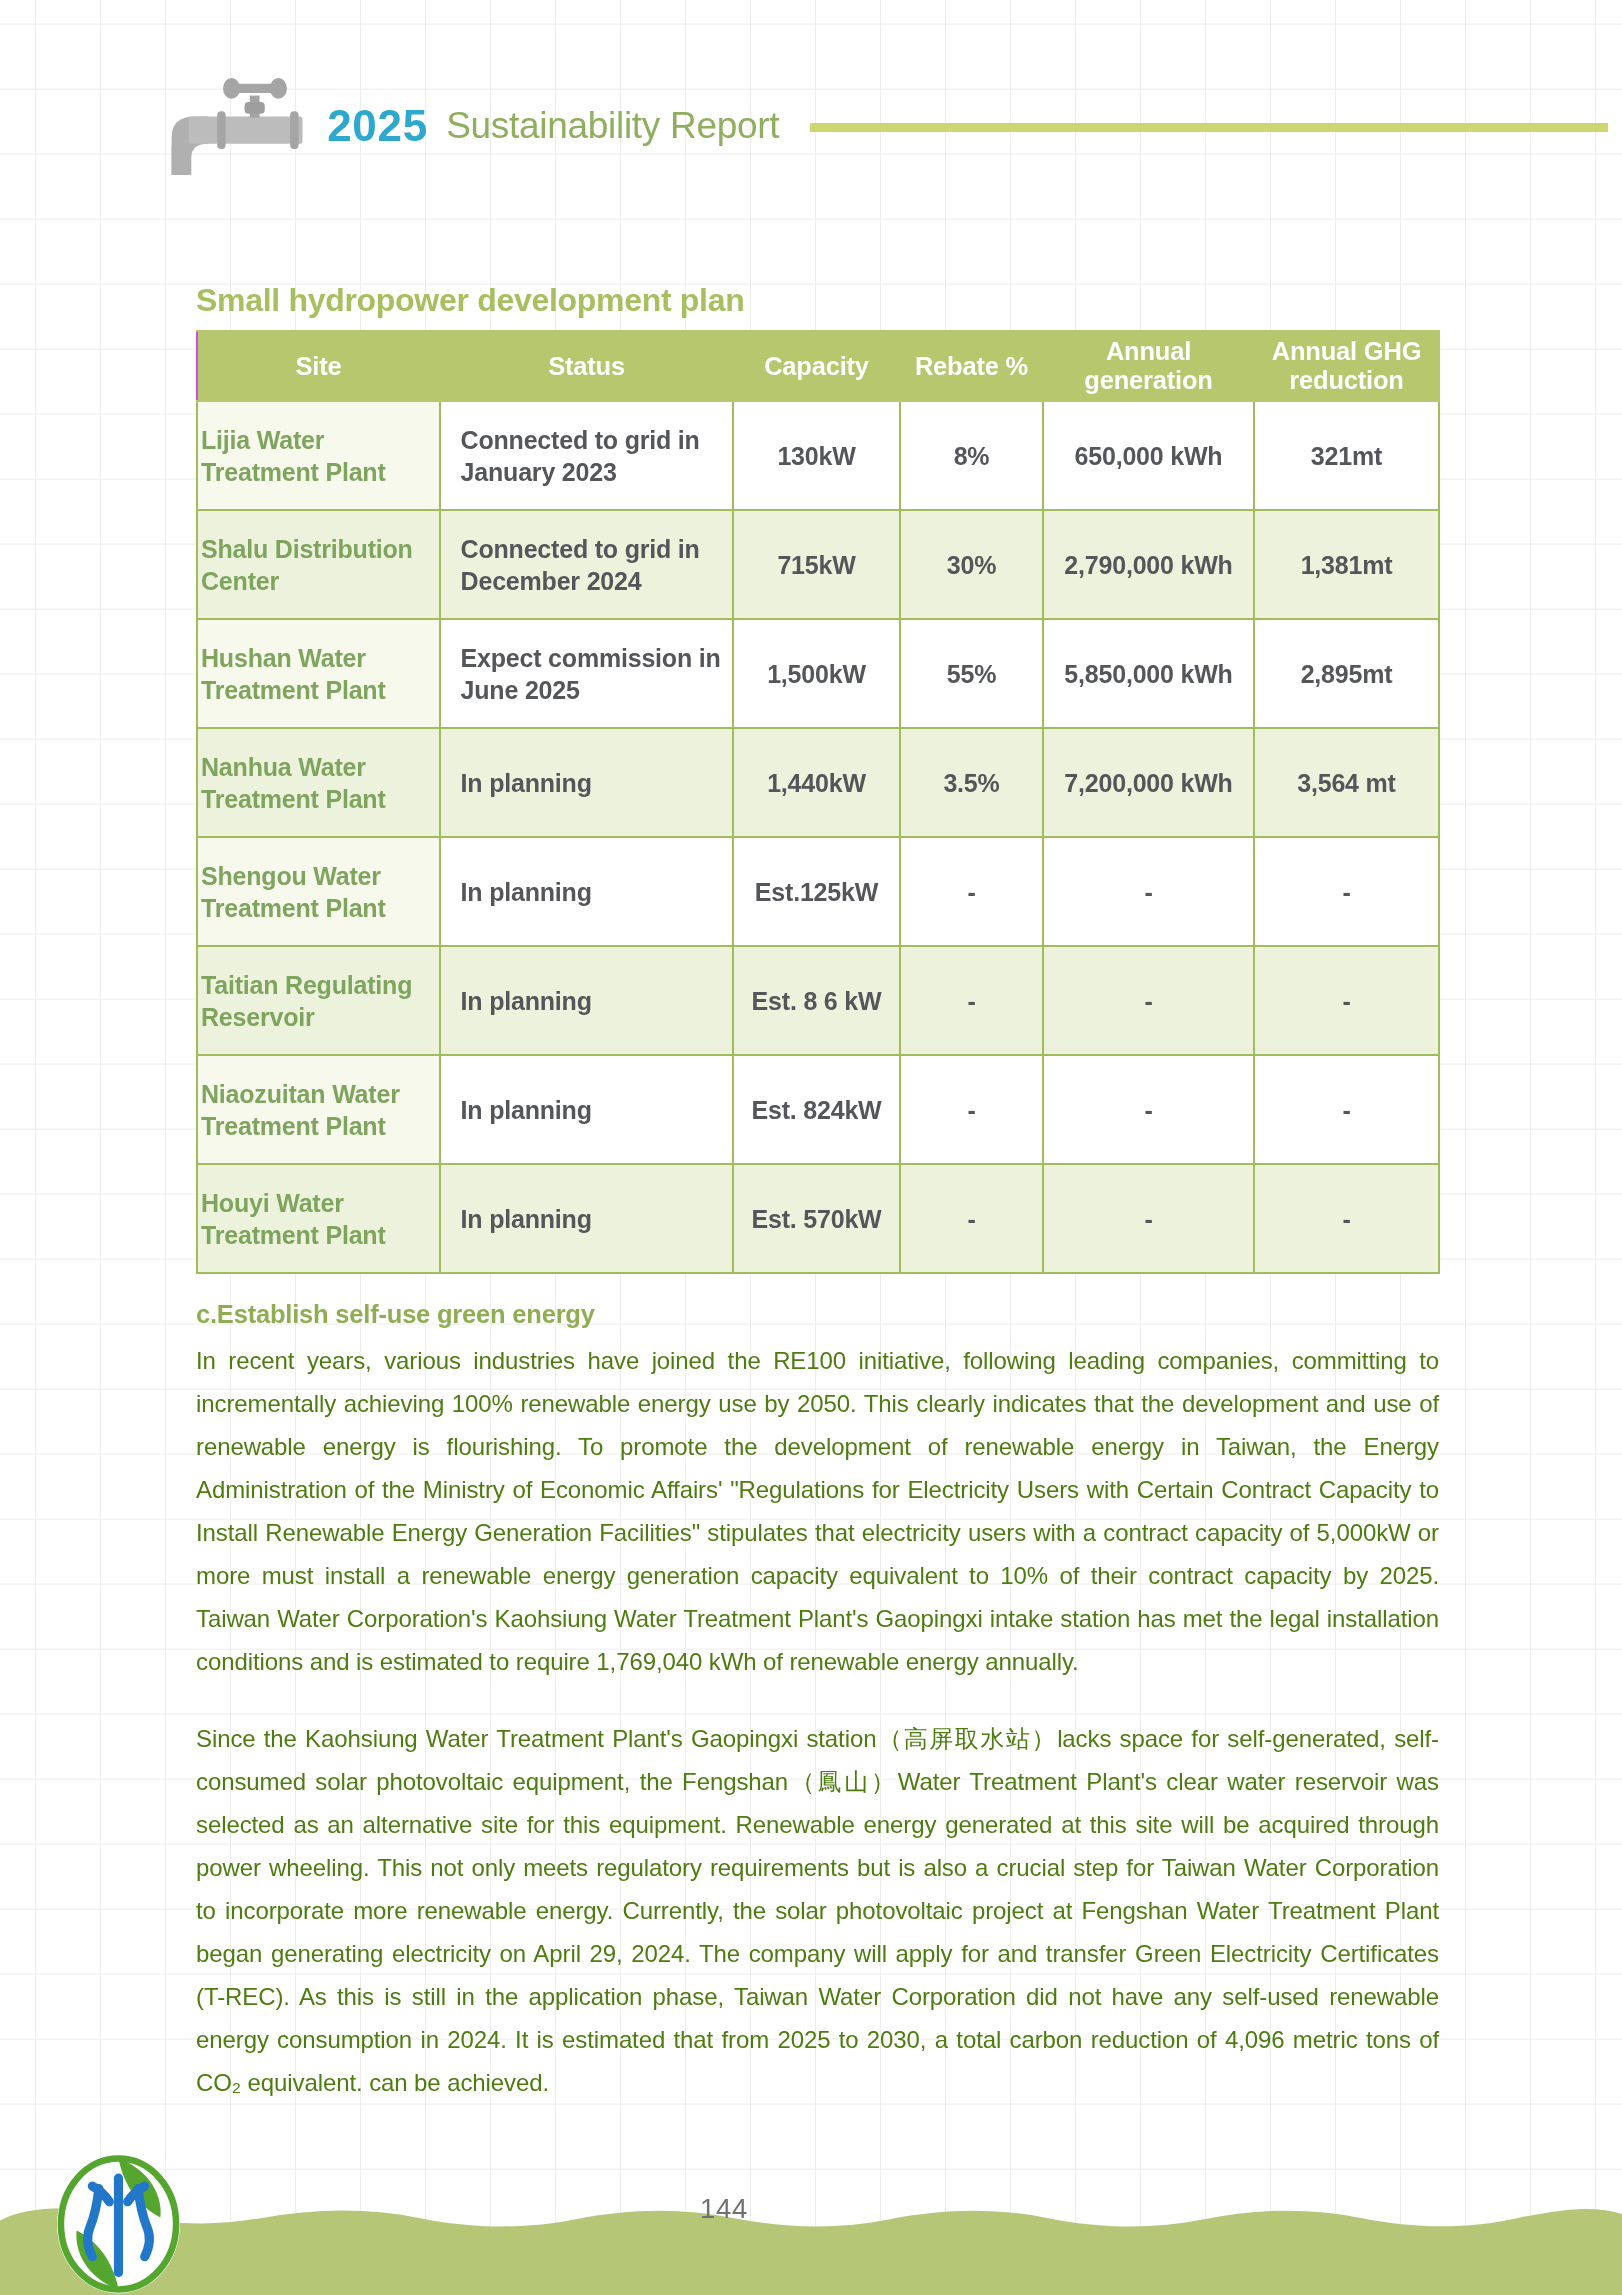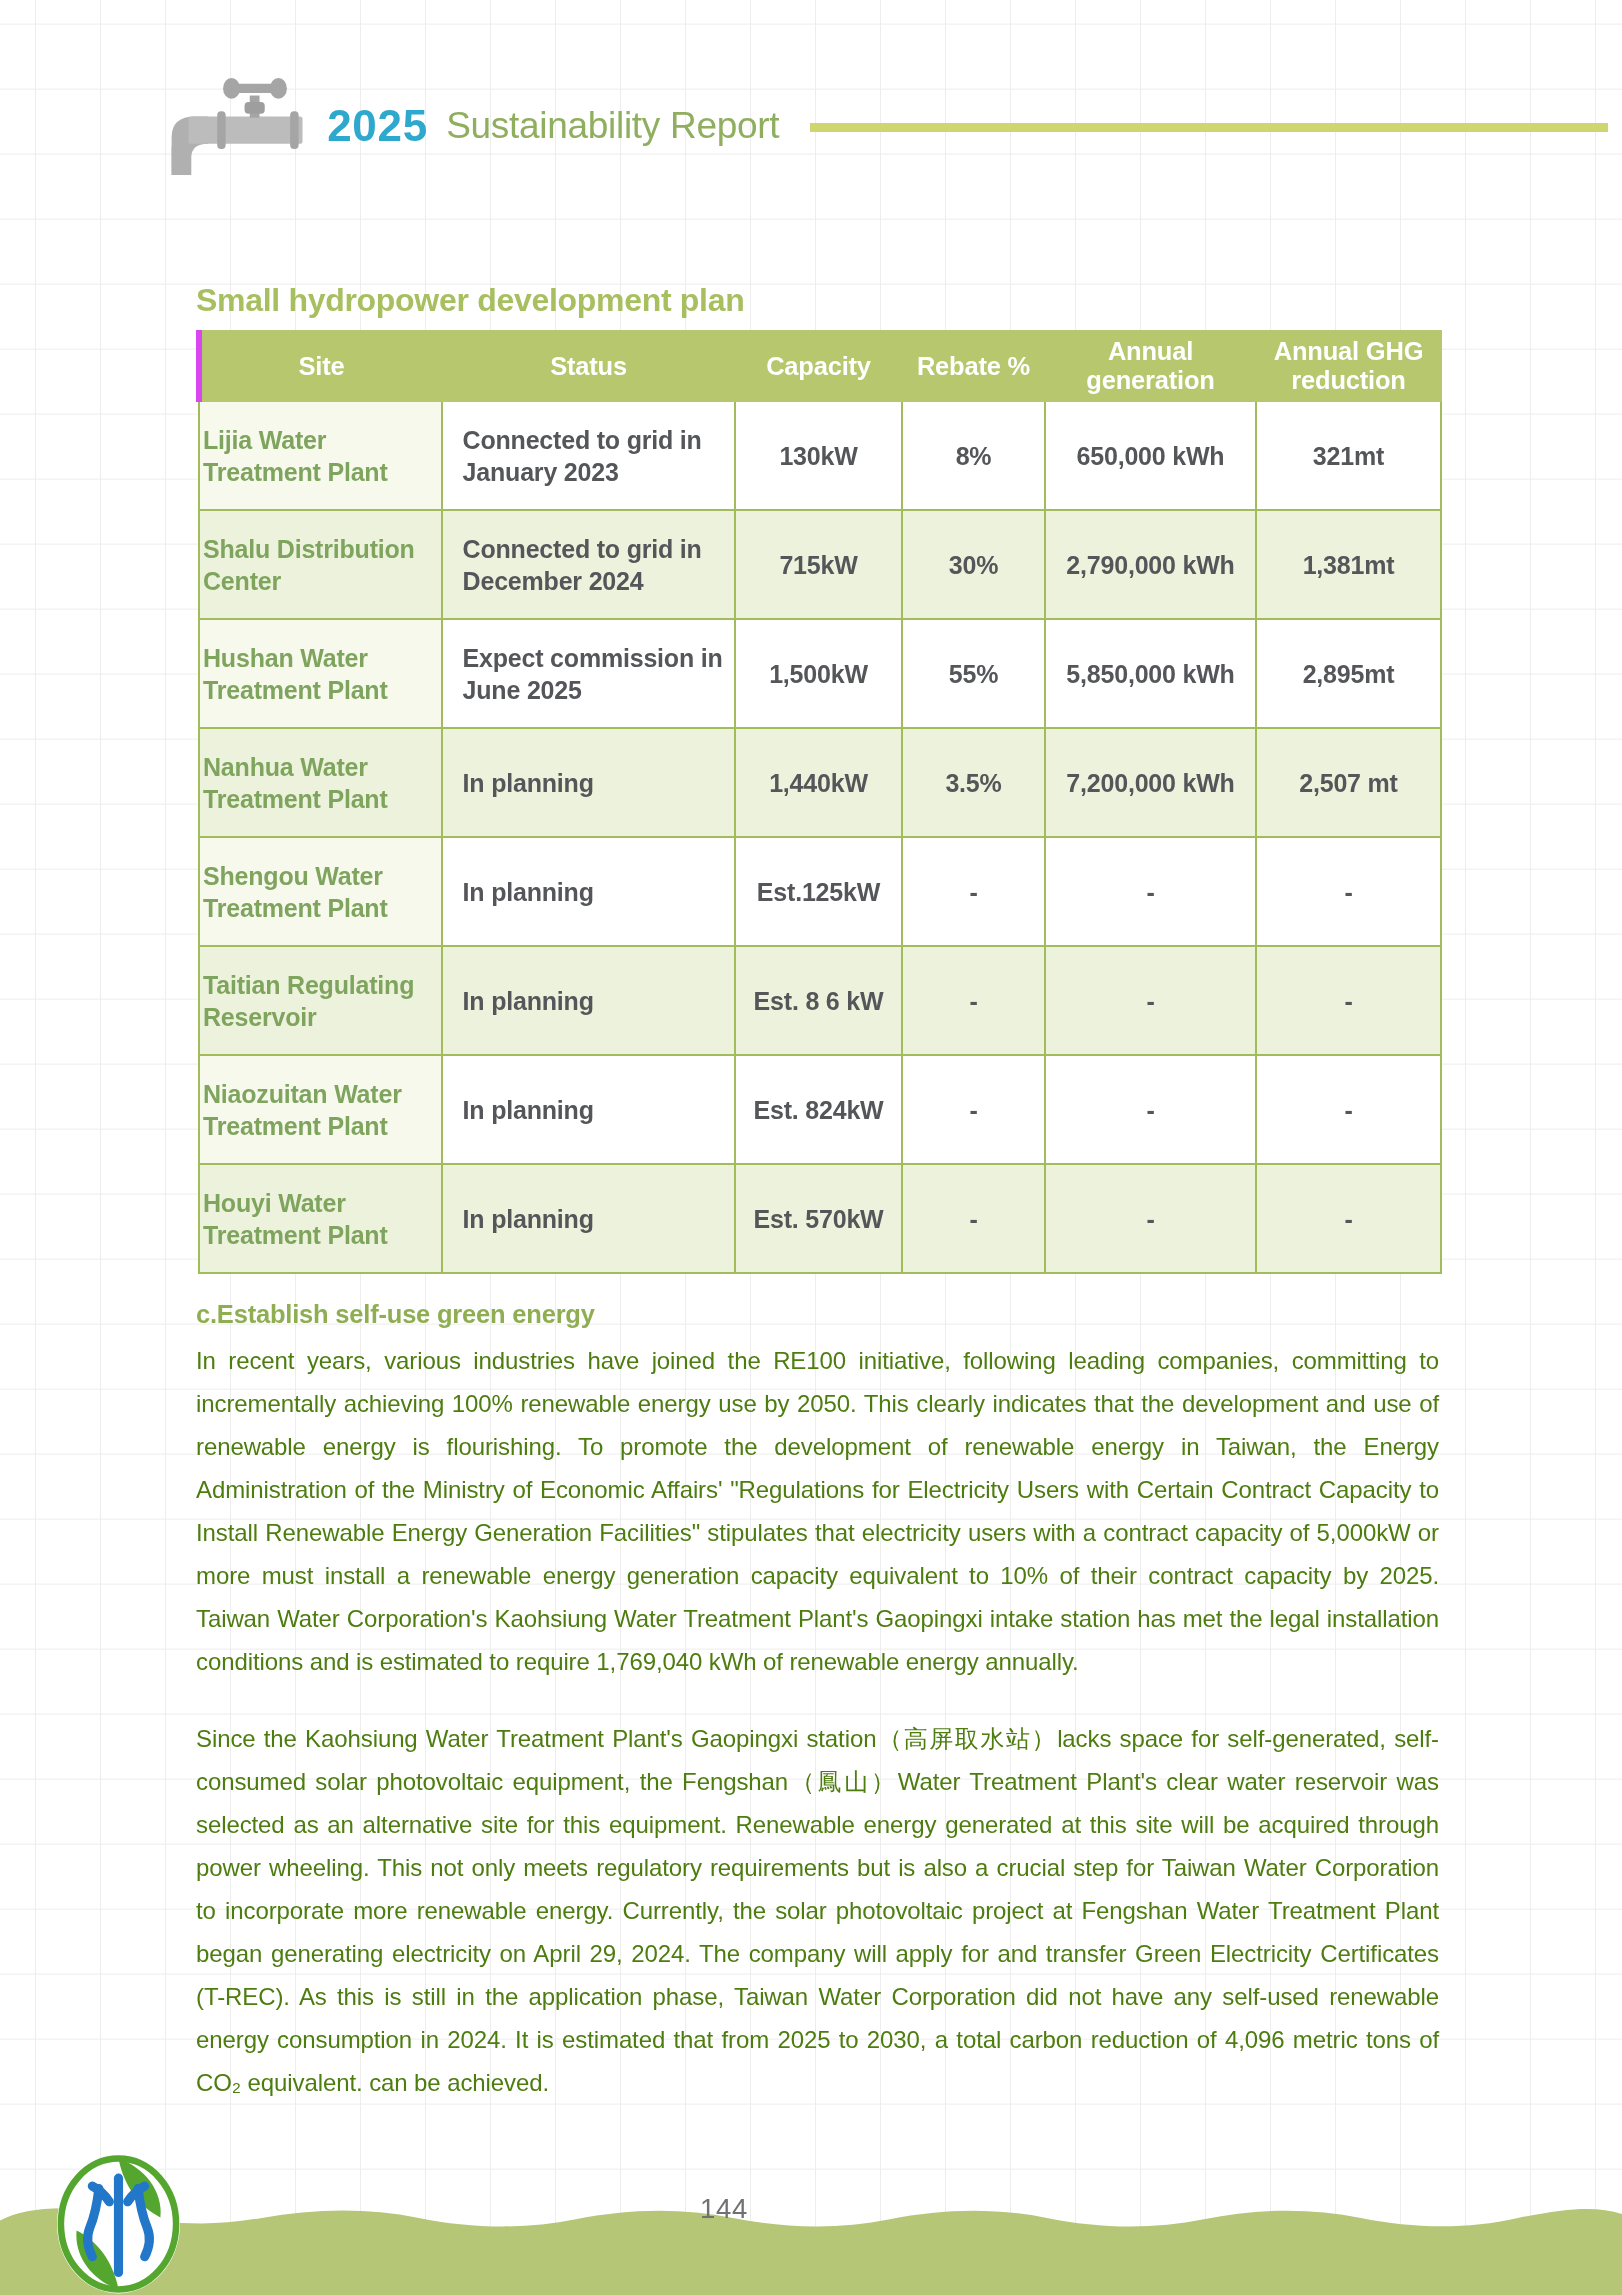--- a/index.html
+++ b/index.html
@@ -40,21 +40,21 @@
     position:absolute;left:196px;top:330px;
     border-collapse:collapse;table-layout:fixed;width:1242px;
     letter-spacing:-0.2px;
   }
   .hydro-table th,.hydro-table td{border:2px solid #a3bc5b;}
   .hydro-table thead th{
     background:#b6c76e;color:#ffffff;height:68px;
     font-size:25.5px;font-weight:600;line-height:1.12;text-align:center;
     border:2px solid #b6c76e;border-left:2.6px solid #d6e7e9;padding:0 3.9px;
   }
-  .hydro-table thead th:first-child{border-left:6px solid #d946ef;margin-top:20px;}
+  .hydro-table thead th:first-child{border-left:2px solid #d946ef;margin-top:20px;}
   .hydro-table tbody td{
     height:107px;font-size:25px;font-weight:600;color:#55565a;
     text-align:center;vertical-align:middle;line-height:1.28;padding:0 3.9px;
   }
   .hydro-table tbody td.cell-site{
     text-align:left;padding-left:3px;padding-right:9.2px;
     color:#7ea45e;font-weight:700;
   }
   .hydro-table tbody td.cell-status{text-align:left;padding-left:19.6px;padding-right:9px;}
   .hydro-table tbody tr.plain td{background:#ffffff;}
@@ -151,21 +151,21 @@
         <td class="cell-rebate">55%</td>
         <td class="cell-generation">5,850,000 kWh</td>
         <td class="cell-ghg">2,895mt</td>
       </tr>
       <tr class="tinted">
         <td class="cell-site">Nanhua Water Treatment Plant</td>
         <td class="cell-status">In planning</td>
         <td class="cell-capacity">1,440kW</td>
         <td class="cell-rebate">3.5%</td>
         <td class="cell-generation">7,200,000 kWh</td>
-        <td class="cell-ghg">2,507 mt</td>
+        <td class="cell-ghg">3,564 mt</td>
       </tr>
       <tr class="plain">
         <td class="cell-site">Shengou Water Treatment Plant</td>
         <td class="cell-status">In planning</td>
         <td class="cell-capacity">Est.125kW</td>
         <td class="cell-rebate">-</td>
         <td class="cell-generation">-</td>
         <td class="cell-ghg">-</td>
       </tr>
       <tr class="tinted">

